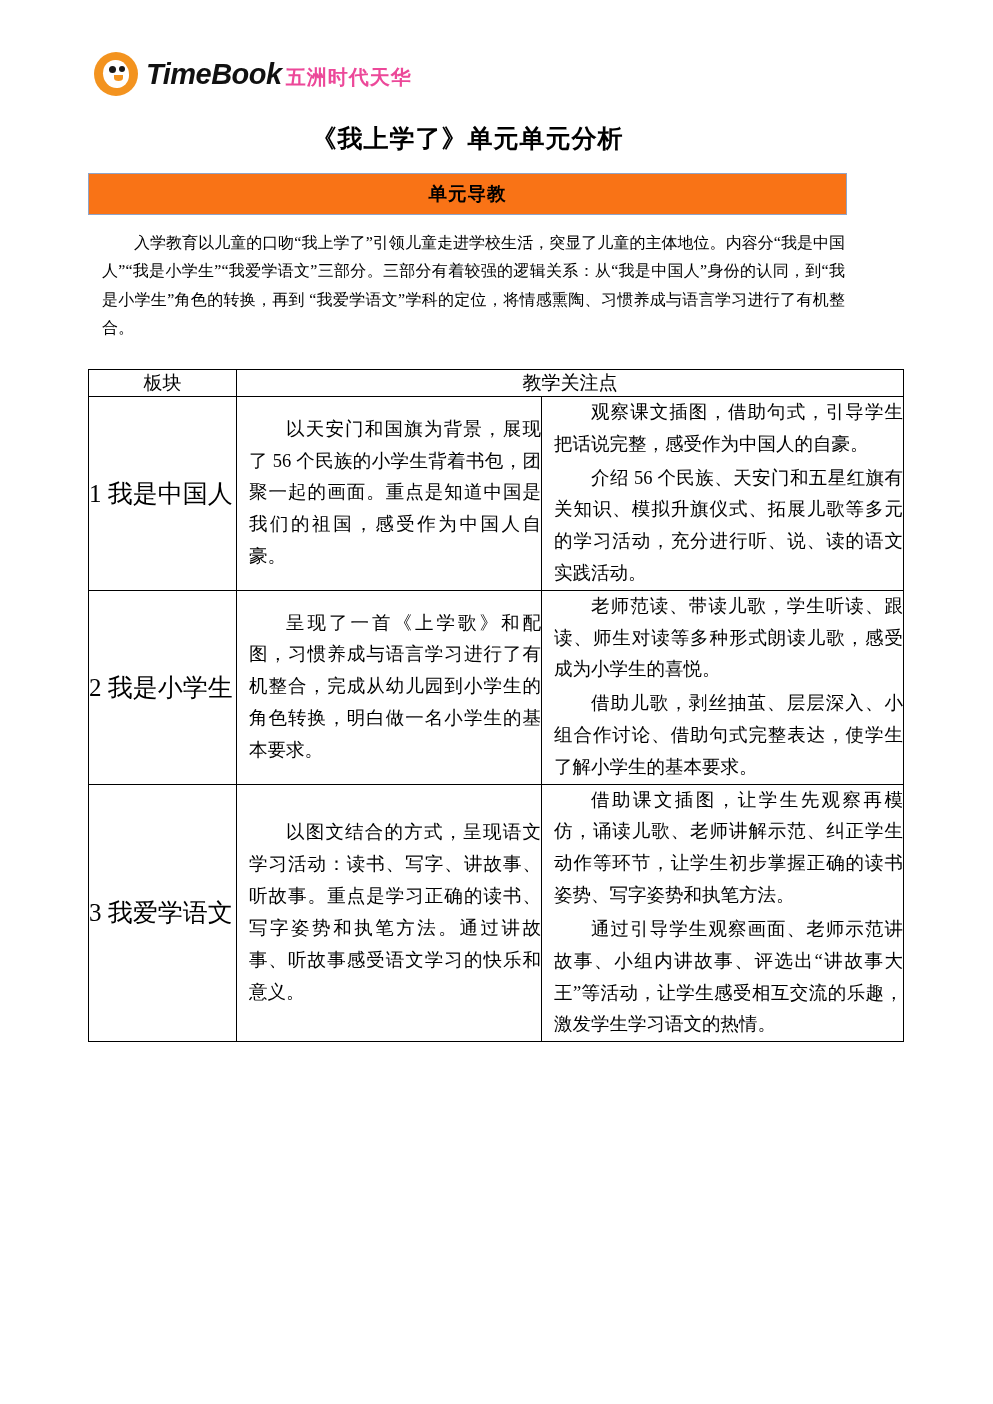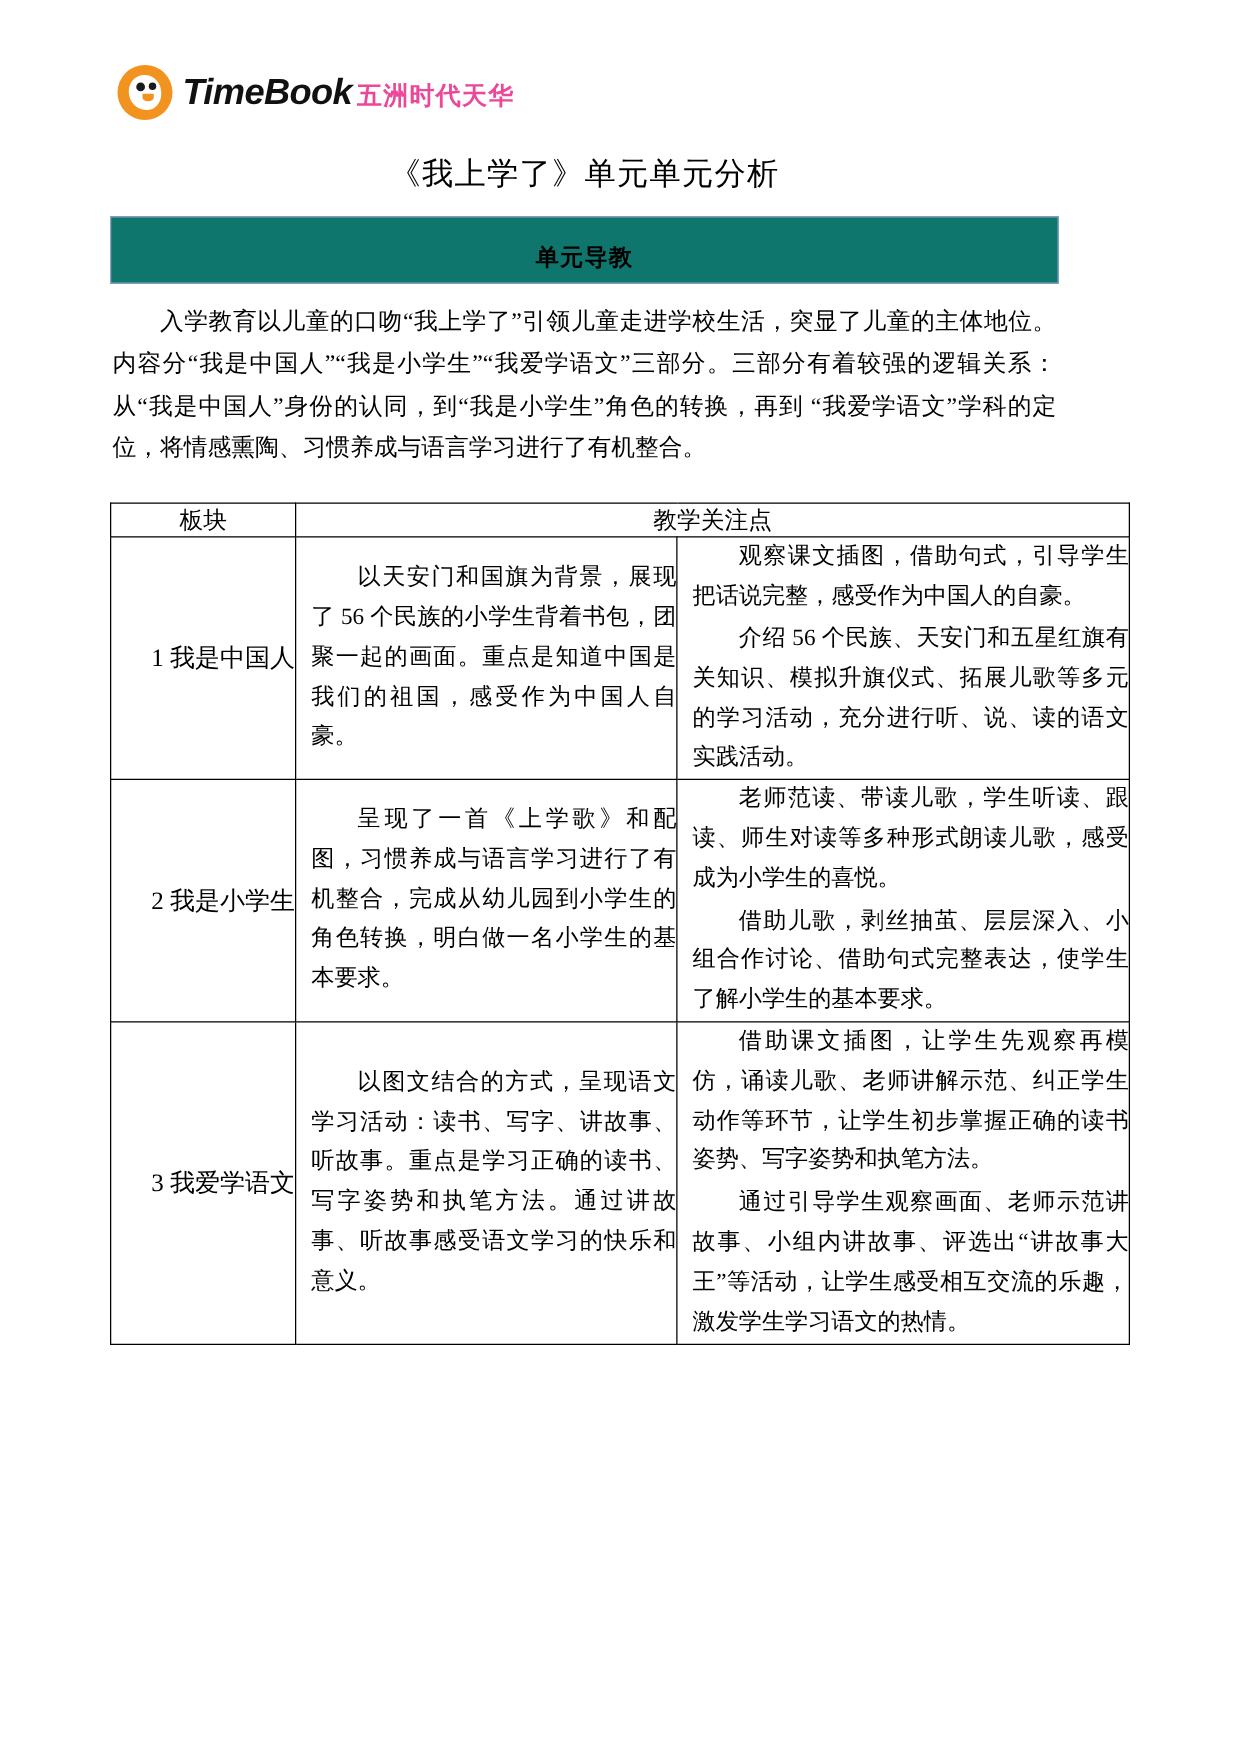--- a/index.html
+++ b/index.html
@@ -93,43 +93,43 @@
     font-size: 20px;
     color: #ec4899;
     margin-left: 4px;
     letter-spacing: 1px;
   }
 
   
   .doc-title {
     text-align: center;
     font-size: 25px;
-    font-weight: normal;
+    font-weight: bold;
     margin: 20px 0 18px 0;
     letter-spacing: 1px;
   }
 
   
   .section-bar {
     border: 1px solid #8fa4c8;
-    background: #0f766e;
+    background: #f97316;
     text-align: center;
     font-weight: bold;
     font-size: 18.5px;
-    padding: 19px 0 8px 0;
+    padding: 7px 0 8px 0;
     letter-spacing: 1px;
   }
 
   
   .intro {
-    font-size: 19px;
+    font-size: 16px;
     line-height: 1.78;
     text-align: justify;
     text-justify: inter-ideograph;
-    margin: 14px 2px 26px 2px;
+    margin: 14px 2px 26px 14px;
     text-indent: 2em;
   }
 
   
   table.main {
     border-collapse: collapse;
     width: 100%;
     table-layout: fixed;
   }
   table.main td, table.main th {
@@ -144,22 +144,22 @@
   .hdr-cell {
     text-align: center;
     font-size: 19px;
     padding: 10px 0 11px 0;
     font-weight: normal;
   }
   .hdr-cell.span {
     text-align: center;
   }
   .row-label {
-    text-align: right;
-    font-size: 20px;
+    text-align: left;
+    font-size: 25px;
     padding: 6px 4px;
     margin-left: 48px;
   }
   .cell-body {
     font-size: 18.5px;
     line-height: 1.72;
     text-align: justify;
     text-justify: inter-ideograph;
     padding: 10px 12px 12px 12px;
   }

